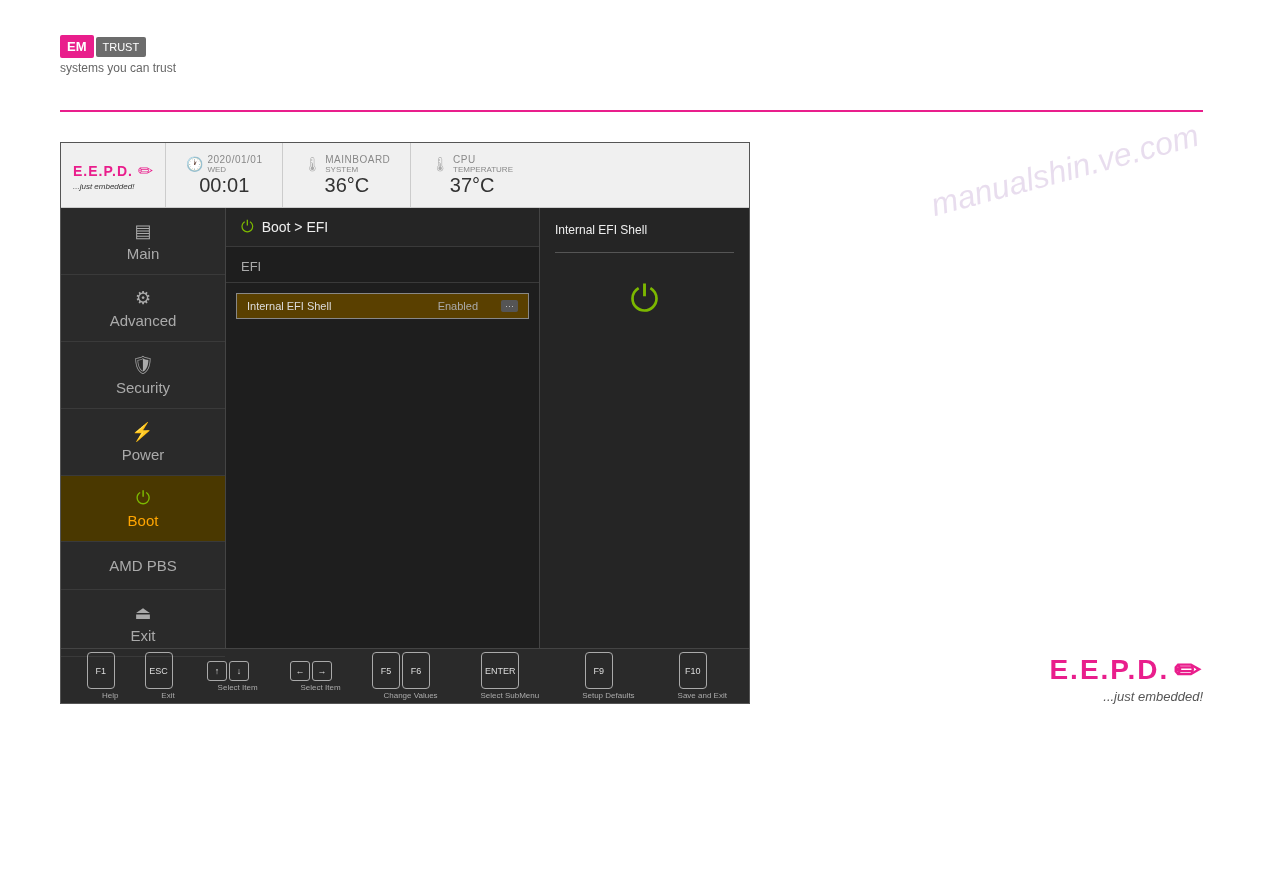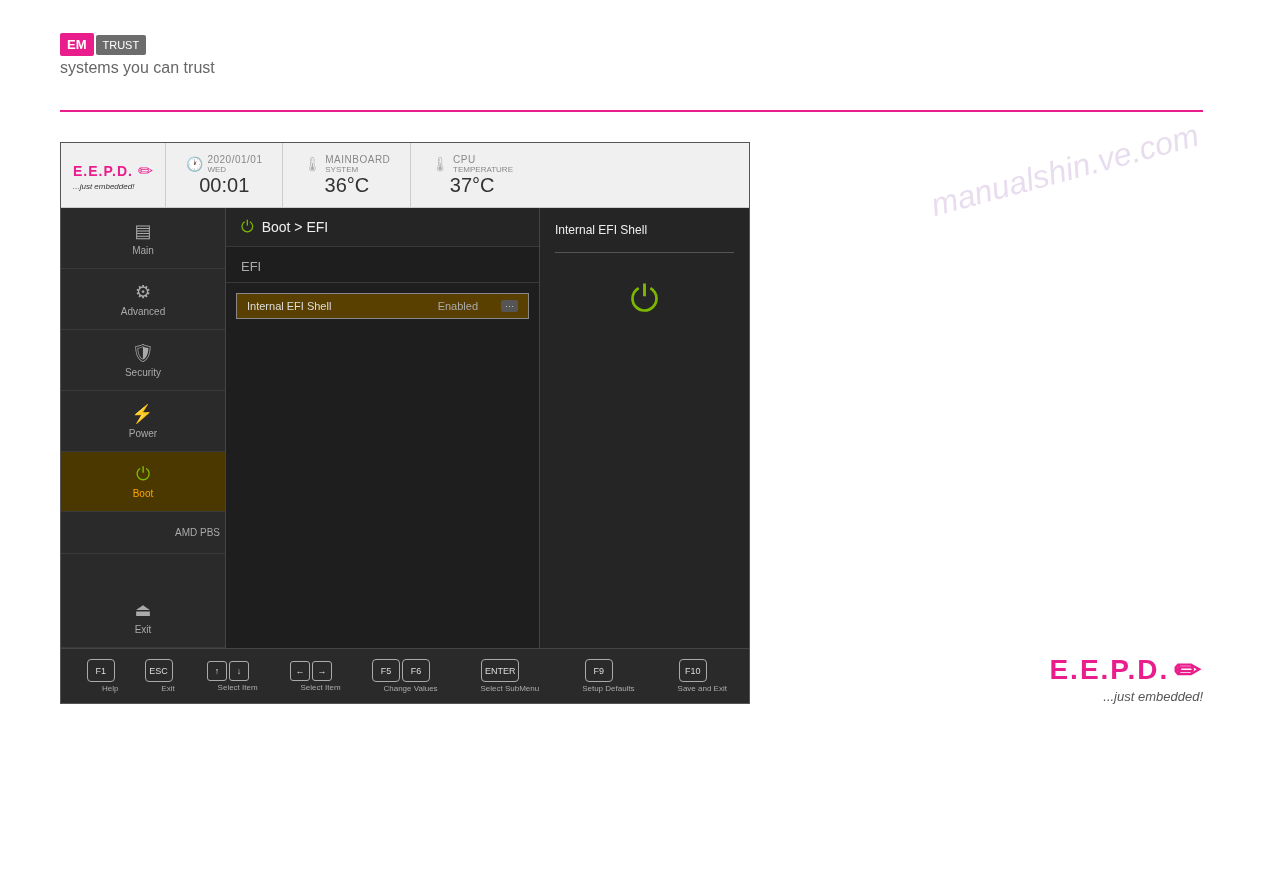--- a/index.html
+++ b/index.html
@@ -33,21 +33,21 @@
       border-radius: 2px;
     }
     .logo-trust-box {
       background: #6c6c6c;
       color: white;
       font-size: 11px;
       padding: 4px 7px;
       border-radius: 2px;
     }
     .logo-tagline {
-      font-size: 16px;
+      font-size: 12px;
       color: #666;
       margin-top: 3px;
     }
     .logo-wrapper {
       display: flex;
       flex-direction: column;
     }
 
     
     .divider-line {
@@ -191,26 +191,26 @@
     }
     .sidebar-item.active {
       background: #4a3800;
       color: #ffa500;
     }
     .sidebar-item-icon {
       font-size: 18px;
       margin-bottom: 3px;
     }
     .sidebar-item-text {
-      font-size: 10px;
+      font-size: 15px;
     }
     .sidebar-item-plain {
       display: flex;
       flex-direction: column;
-      align-items: flex-end;
+      align-items: center;
       padding: 15px 5px;
       cursor: pointer;
       color: #aaa;
       font-size: 10px;
       border-bottom: 1px solid #3a3a3a;
     }
 
     
     .bios-content {
       flex: 1;
@@ -308,21 +308,21 @@
       height: 55px;
     }
     .bottom-key {
       display: flex;
       flex-direction: column;
       align-items: center;
       gap: 2px;
     }
     .key-btn {
       width: 28px;
-      height: 23px;
+      height: 37px;
       border: 1px solid #aaa;
       border-radius: 4px;
       display: flex;
       align-items: center;
       justify-content: center;
       font-size: 9px;
       color: #ddd;
       background: transparent;
     }
     .key-label {

